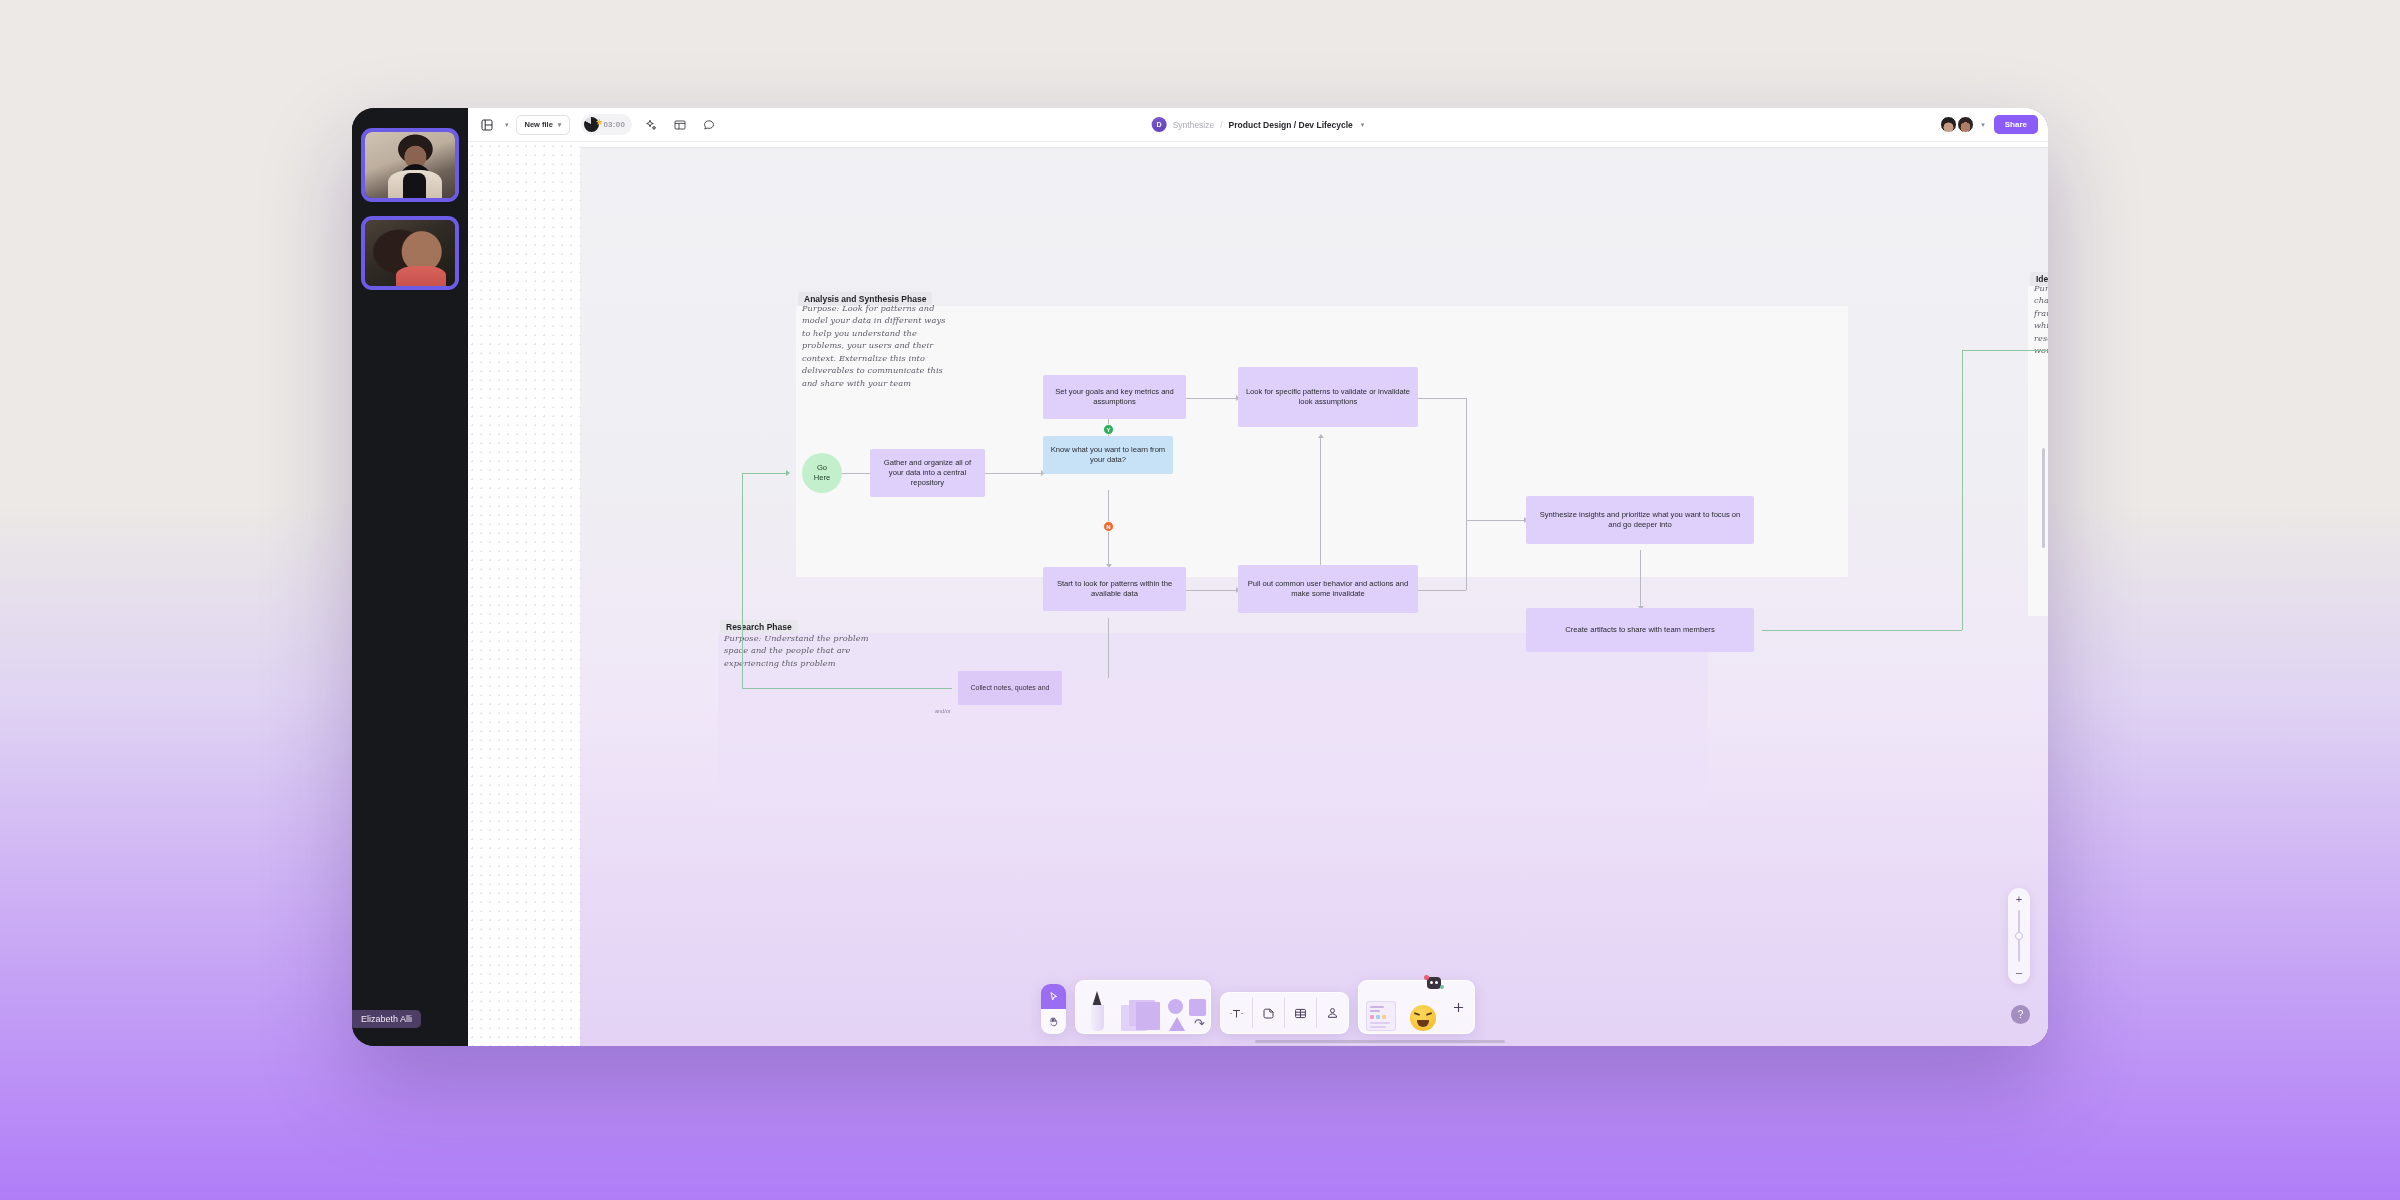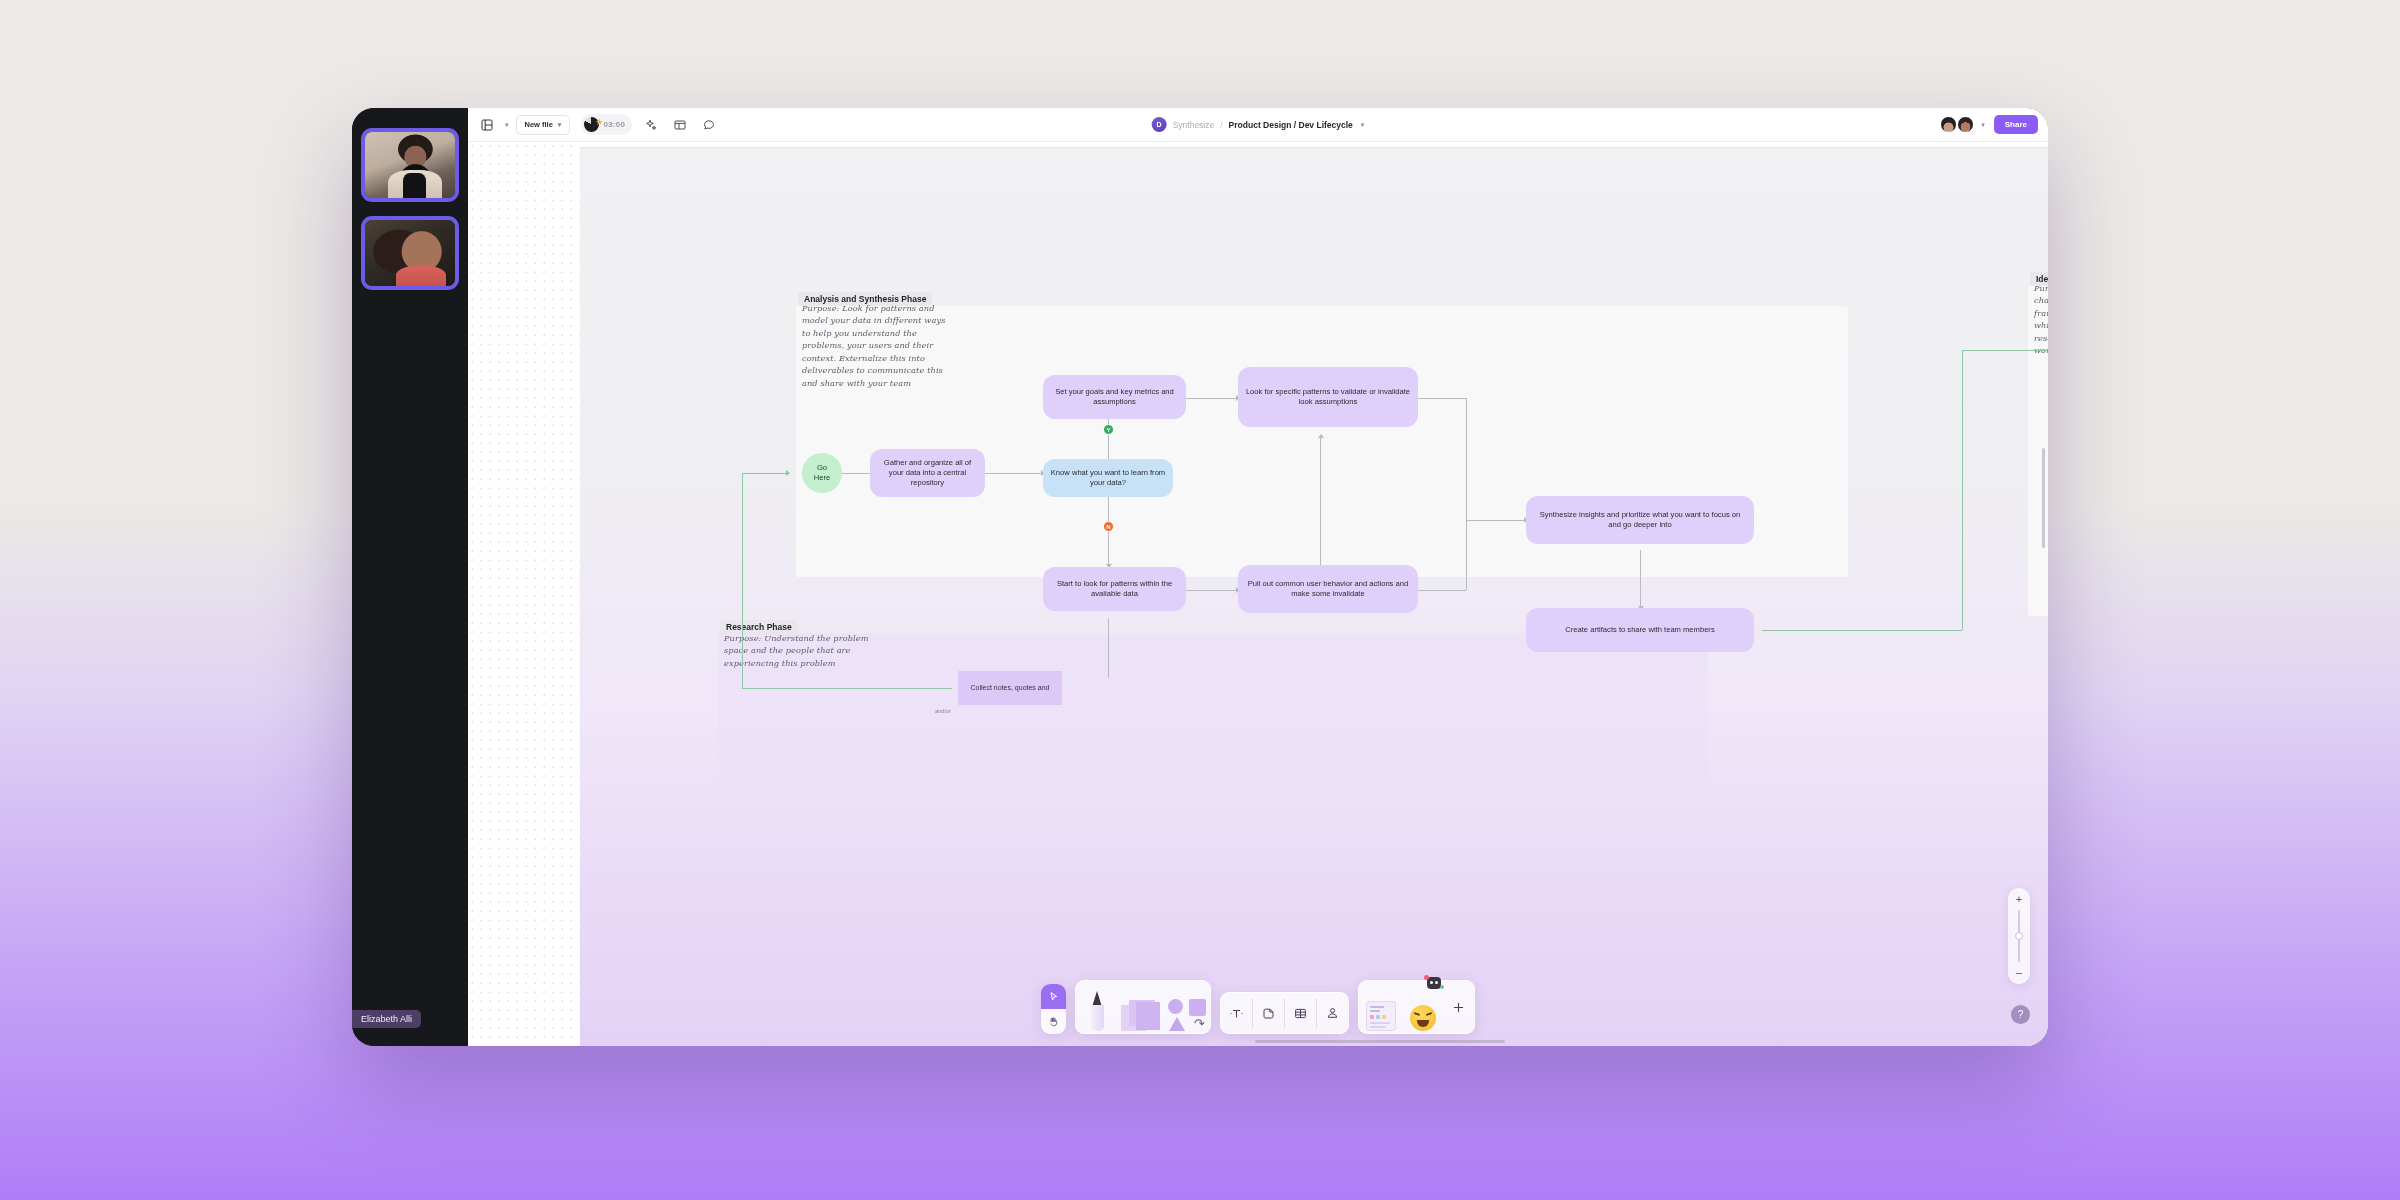--- a/index.html
+++ b/index.html
@@ -207,21 +207,21 @@
   }
 
   
   .node {
     position: absolute;
     display: flex; align-items: center; justify-content: center;
     text-align: center;
     font-size: 7.6px; line-height: 1.32;
     color: #2a2a30;
     padding: 5px 7px;
-    border-radius: 12px;
+    border-radius: 2px;
   }
   .node.purple { background: #ded0fa; }
   .node.blue   { background: #c7e2f7; }
   .node.green-circle {
     background: #c3efcd; border-radius: 50%;
     font-size: 7.6px; color: #24402c; font-weight: 500;
   }
 
   
   .conn { position: absolute; background: #b9b9c2; }
@@ -518,21 +518,21 @@
 
           <div class="conn v" style="left:1060px; top:402px; height:58px;"></div>
           <div class="arrow-d" style="left:1057.5px; top:458px;"></div>
 
           <div class="conn v" style="left:528px; top:470px; height:60px;"></div>
 
           <div class="node green-circle" style="left:222px; top:305px; width:40px; height:40px;">Go Here</div>
 
           <div class="node purple" style="left:290px; top:301px; width:115px; height:48px;">Gather and organize all of your data into a central repository</div>
 
-          <div class="node blue" style="left:463px; top:311px; width:130px; height:38px;">Know what you want to learn from your data?</div>
+          <div class="node blue" style="left:463px; top:288px; width:130px; height:38px;">Know what you want to learn from your data?</div>
 
           <div class="node purple" style="left:463px; top:227px; width:143px; height:44px;">Set your goals and key metrics and assumptions</div>
 
           <div class="node purple" style="left:658px; top:219px; width:180px; height:60px;">Look for specific patterns to validate or invalidate look assumptions</div>
 
           <div class="node purple" style="left:463px; top:419px; width:143px; height:44px;">Start to look for patterns within the available data</div>
 
           <div class="node purple" style="left:658px; top:417px; width:180px; height:48px;">Pull out common user behavior and actions and make some invalidate</div>
 
           <div class="node purple" style="left:946px; top:348px; width:228px; height:48px;">Synthesize insights and prioritize what you want to focus on and go deeper into</div>

